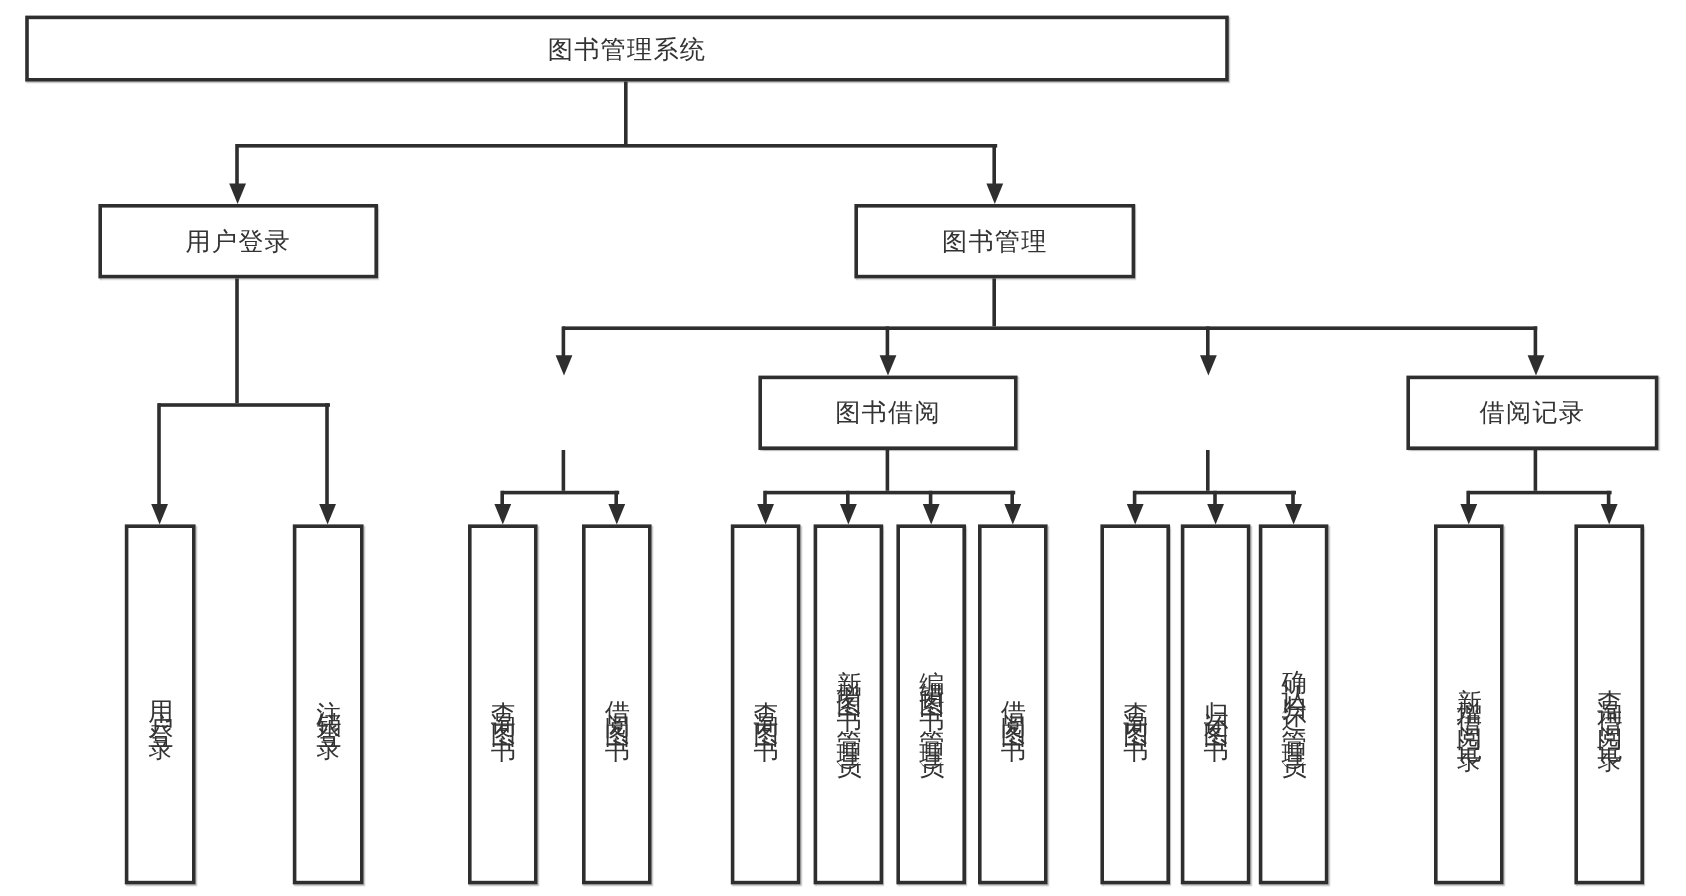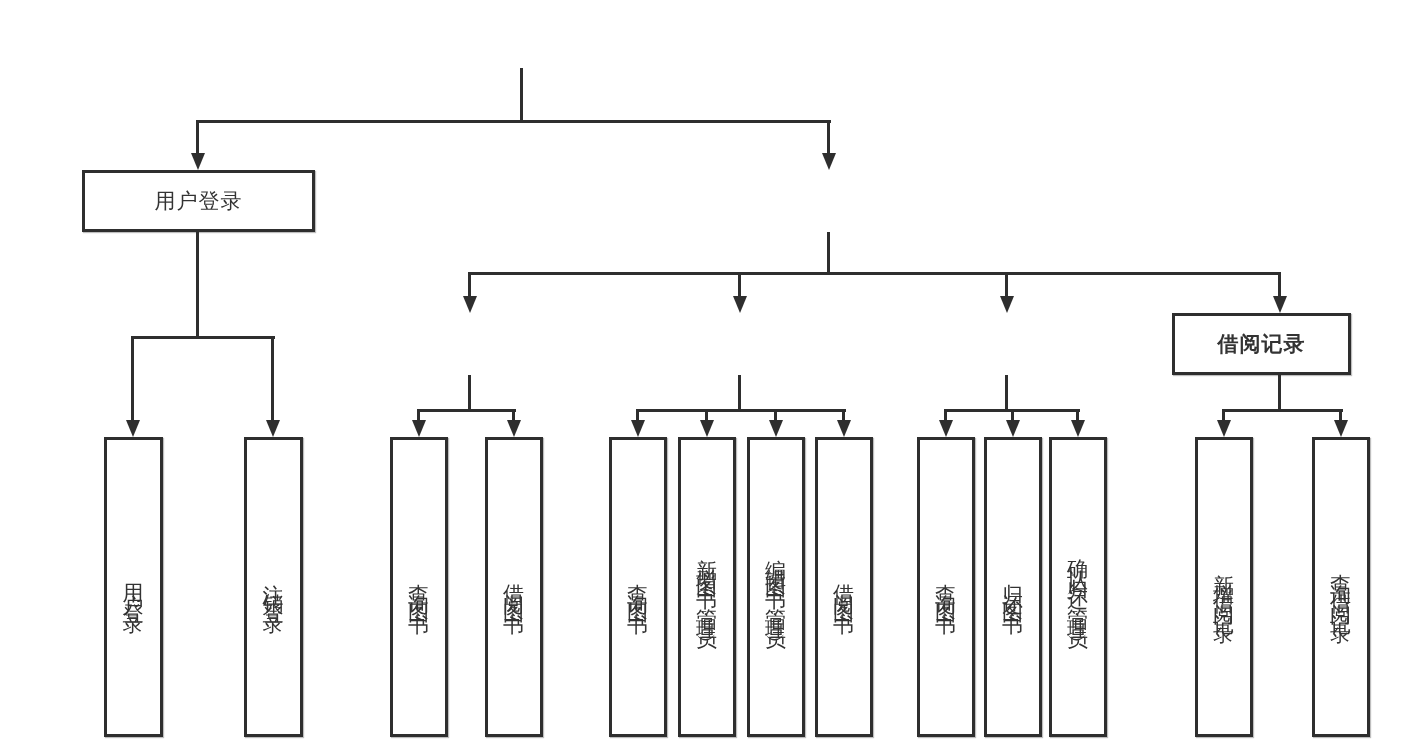--- a/index.html
+++ b/index.html
@@ -24,28 +24,31 @@
   .watermark{
     position:absolute;left:1180px;top:712px;font-size:17px;color:#c3c3c3;
     letter-spacing:1px;z-index:5;white-space:nowrap;
   }
 </style>
 </head>
 <body>
 
 <div id="stage">
 
+  <div class="box hbox" style="left:21px;top:13px;width:1003px;height:55px;">图书管理系统</div>
 
   <div class="box hbox" style="left:82px;top:170px;width:233px;height:62px;">用户登录</div>
 
+  <div class="box hbox" style="left:712px;top:170px;width:234px;height:62px;">图书管理</div>
 
 
+  <div class="box hbox" style="left:632px;top:313px;width:216px;height:62px;">图书借阅</div>
 
 
-  <div class="box hbox" style="left:1172px;top:313px;width:179px;height:62px;font-weight:bold;">借阅记录</div>
+  <div class="box hbox" style="left:1172px;top:313px;width:210px;height:62px;">借阅记录</div>
 
   <div class="box vbox" style="left:104px;top:437px;width:59px;height:300px;">用户登录</div>
 
   <div class="box vbox" style="left:244px;top:437px;width:59px;height:300px;">注销登录</div>
 
   <div class="box vbox" style="left:390px;top:437px;width:58px;height:300px;">查询图书</div>
 
   <div class="box vbox" style="left:485px;top:437px;width:58px;height:300px;">借阅图书</div>
 
   <div class="box vbox" style="left:609px;top:437px;width:58px;height:300px;">查询图书</div>

